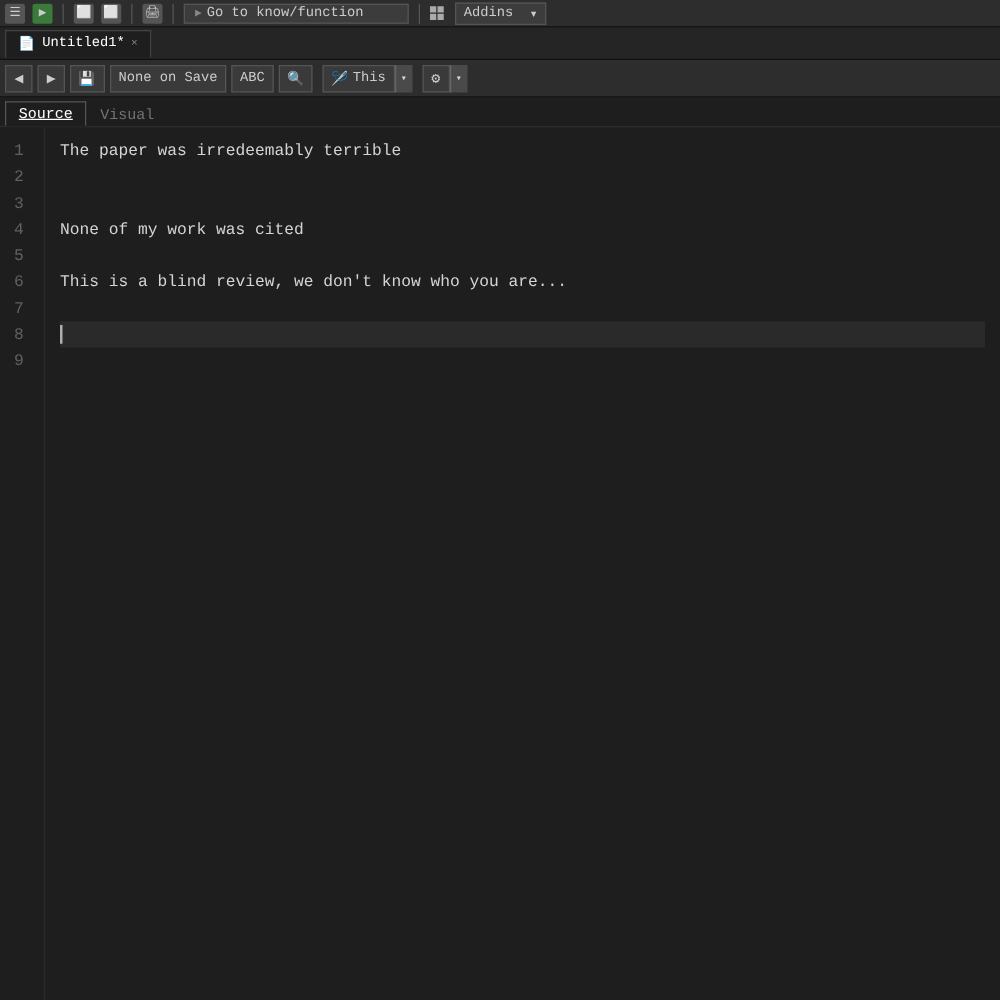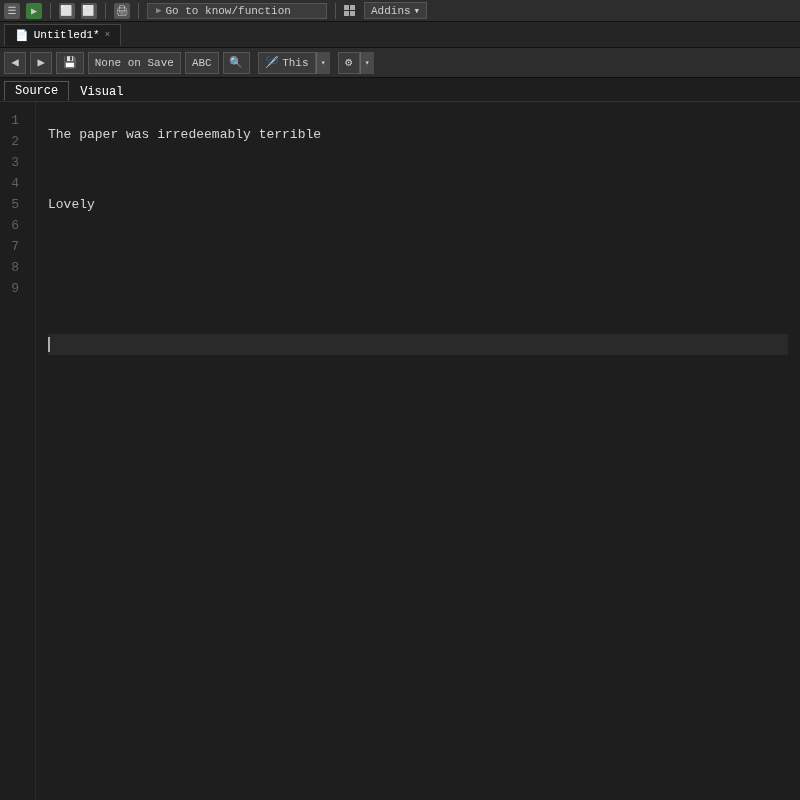--- a/index.html
+++ b/index.html
@@ -83,21 +83,21 @@
     }
 
     .addins-btn {
       background: #3c3c3c;
       border: 1px solid #555;
       color: #ccc;
       font-size: 11px;
       padding: 1px 6px;
       display: flex;
       align-items: center;
-      gap: 3px;
+      gap: 13px;
       cursor: pointer;
     }
 
     
     .tab-bar {
       background-color: #252525;
       height: 26px;
       display: flex;
       align-items: center;
       border-bottom: 1px solid #111;
@@ -211,33 +211,34 @@
       display: flex;
       align-items: flex-end;
       padding: 0 4px;
       border-bottom: 1px solid #333;
     }
 
     .view-tab {
       padding: 2px 10px;
       font-size: 12px;
       cursor: pointer;
-      color: #ffffff;
+      color: #737373;
       border: 1px solid transparent;
       border-bottom: none;
       height: 20px;
       display: flex;
       align-items: center;
     }
 
     .view-tab.active {
       color: #fff;
       background: #1e1e1e;
       border-color: #555;
       border-bottom: 1px solid #1e1e1e;
+      text-decoration: underline;
     }
 
     
     .editor-container {
       background-color: #1e1e1e;
       display: flex;
       flex: 1;
       height: calc(800px - 22px - 26px - 30px - 24px);
       overflow: hidden;
     }
@@ -267,21 +268,20 @@
       line-height: 21px;
       color: #d4d4d4;
       overflow: hidden;
     }
 
     .code-line {
       height: 21px;
       display: flex;
       align-items: center;
       white-space: pre;
-      margin-top: 14px;
     }
 
     .code-line.active-line {
       background: #2a2a2a;
     }
 
     .cursor {
       display: inline-block;
       width: 2px;
       height: 15px;
@@ -408,19 +408,20 @@
       <span class="line-number">5</span>
       <span class="line-number">6</span>
       <span class="line-number">7</span>
       <span class="line-number">8</span>
       <span class="line-number">9</span>
     </div>
   <div class="editor-content">
 
   <div class="code-line"><span class="text-content">The paper was irredeemably terrible</span></div>
       <div class="code-line"></div>
-      <div class="code-line"><span class="text-content">Lovely</span></div>
       <div class="code-line"></div>
+      <div class="code-line"><span class="text-content">None of my work was cited</span></div>
       <div class="code-line"></div>
+      <div class="code-line"><span class="text-content">This is a blind review, we don't know who you are...</span></div>
       <div class="code-line"></div>
       <div class="code-line active-line"><span class="cursor"></span></div>
     </div>
 </div>
 
 </body></html>

